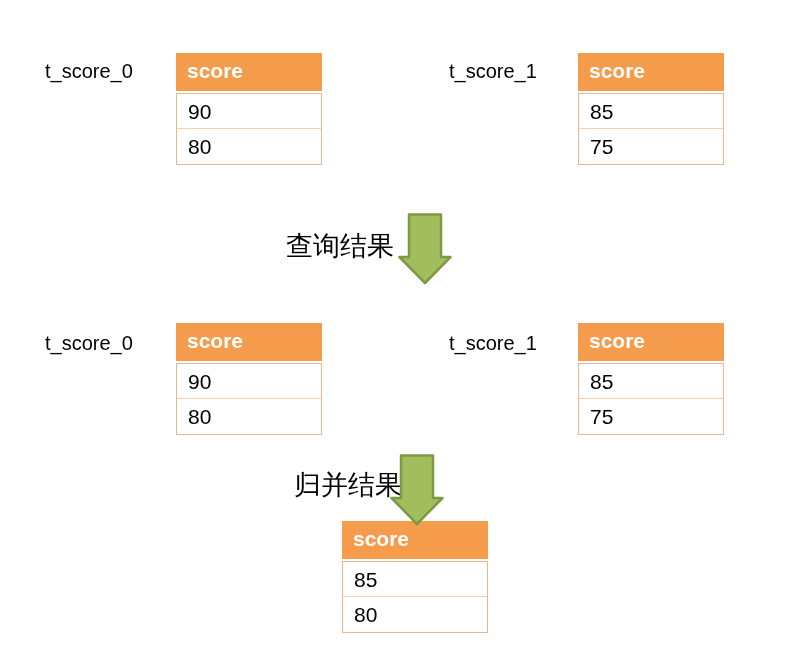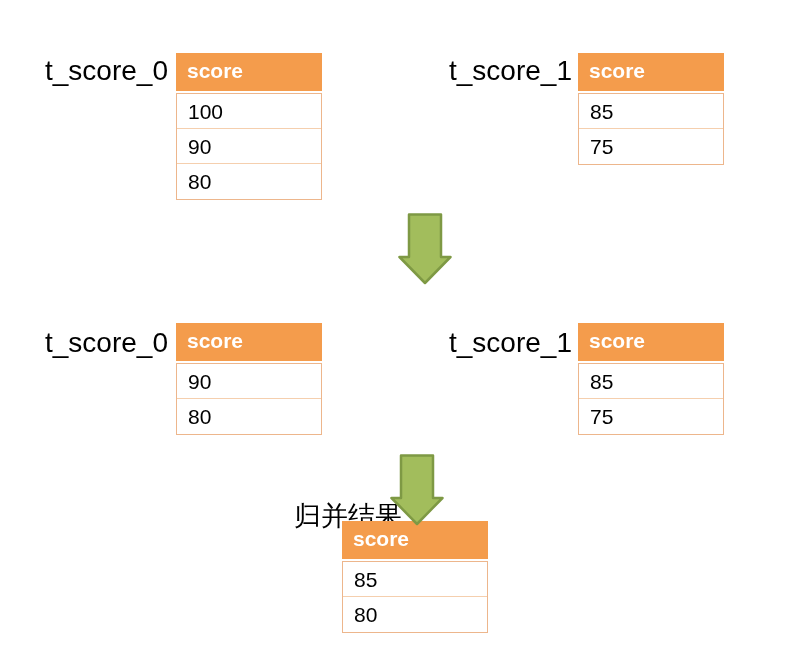--- a/index.html
+++ b/index.html
@@ -5,21 +5,21 @@
   html,body { margin:0; padding:0; background:#ffffff; }
   .canvas {
     position:relative;
     width:805px; height:660px;
     background:#ffffff;
     font-family:"Liberation Sans","DejaVu Sans",sans-serif;
     overflow:hidden;
   }
   .tbl-label {
     position:absolute;
-    font-size:28px;
+    font-size:20px;
     line-height:30px;
     color:var(--text-color,#000);
     white-space:nowrap;
   }
   .tbl { position:absolute; width:146px; }
   .tbl .hdr {
     height:38px;
     background:var(--header-bg,#F49C4C);
     color:var(--header-text,#fff);
     font-weight:bold;
@@ -61,36 +61,36 @@
 </head>
 <body>
 
 <div class="canvas">
 
   <div class="tbl-label" style="left:45px; top:56px;">t_score_0</div>
 
   <div class="tbl" style="left:176px; top:53px;">
     <div class="hdr">score</div>
     <div class="body">
-      <div class="row">100</div>
       <div class="row">90</div>
       <div class="row">80</div>
     </div>
   </div>
 
   <div class="tbl-label" style="left:449px; top:56px;">t_score_1</div>
 
   <div class="tbl" style="left:578px; top:53px;">
     <div class="hdr">score</div>
     <div class="body">
       <div class="row">85</div>
       <div class="row">75</div>
     </div>
   </div>
 
+  <div class="arrow-label" style="left:286px; top:230px;">查询结果</div>
 
   <svg class="down-arrow" style="left:398px; top:213px;" width="54" height="72" viewBox="0 0 54 72" aria-hidden="true">
     <polygon points="11,1.5 43,1.5 43,44 52.5,44 27,70 1.5,44 11,44"></polygon>
   </svg>
 
   <div class="tbl-label" style="left:45px; top:328px;">t_score_0</div>
 
   <div class="tbl" style="left:176px; top:323px;">
     <div class="hdr">score</div>
     <div class="body">
@@ -102,21 +102,21 @@
   <div class="tbl-label" style="left:449px; top:328px;">t_score_1</div>
 
   <div class="tbl" style="left:578px; top:323px;">
     <div class="hdr">score</div>
     <div class="body">
       <div class="row">85</div>
       <div class="row">75</div>
     </div>
   </div>
 
-  <div class="arrow-label" style="left:294px; top:469px;margin-top:31px;">归并结果</div>
+  <div class="arrow-label" style="left:294px; top:469px;">归并结果</div>
 
   <svg class="down-arrow" style="left:390px; top:454px;" width="54" height="72" viewBox="0 0 54 72" aria-hidden="true">
     <polygon points="11,1.5 43,1.5 43,44 52.5,44 27,70 1.5,44 11,44"></polygon>
   </svg>
 
   <div class="tbl" style="left:342px; top:521px;">
     <div class="hdr">score</div>
     <div class="body">
       <div class="row">85</div>
       <div class="row">80</div>

